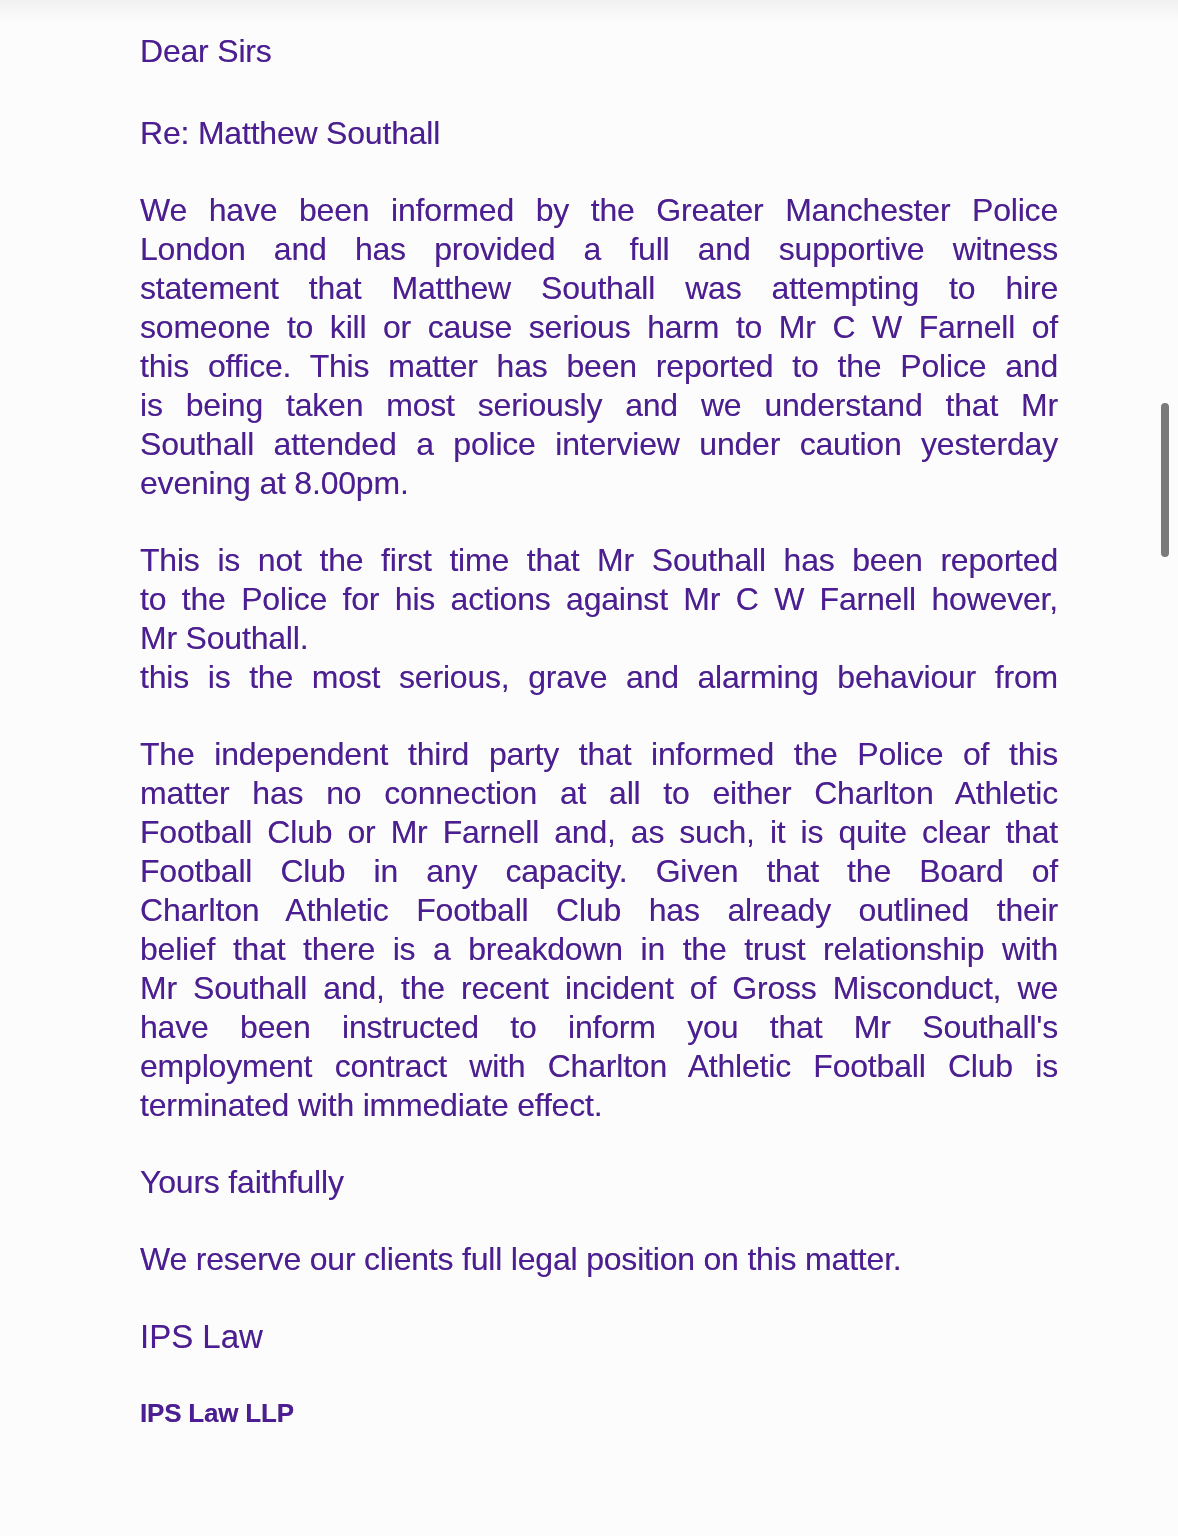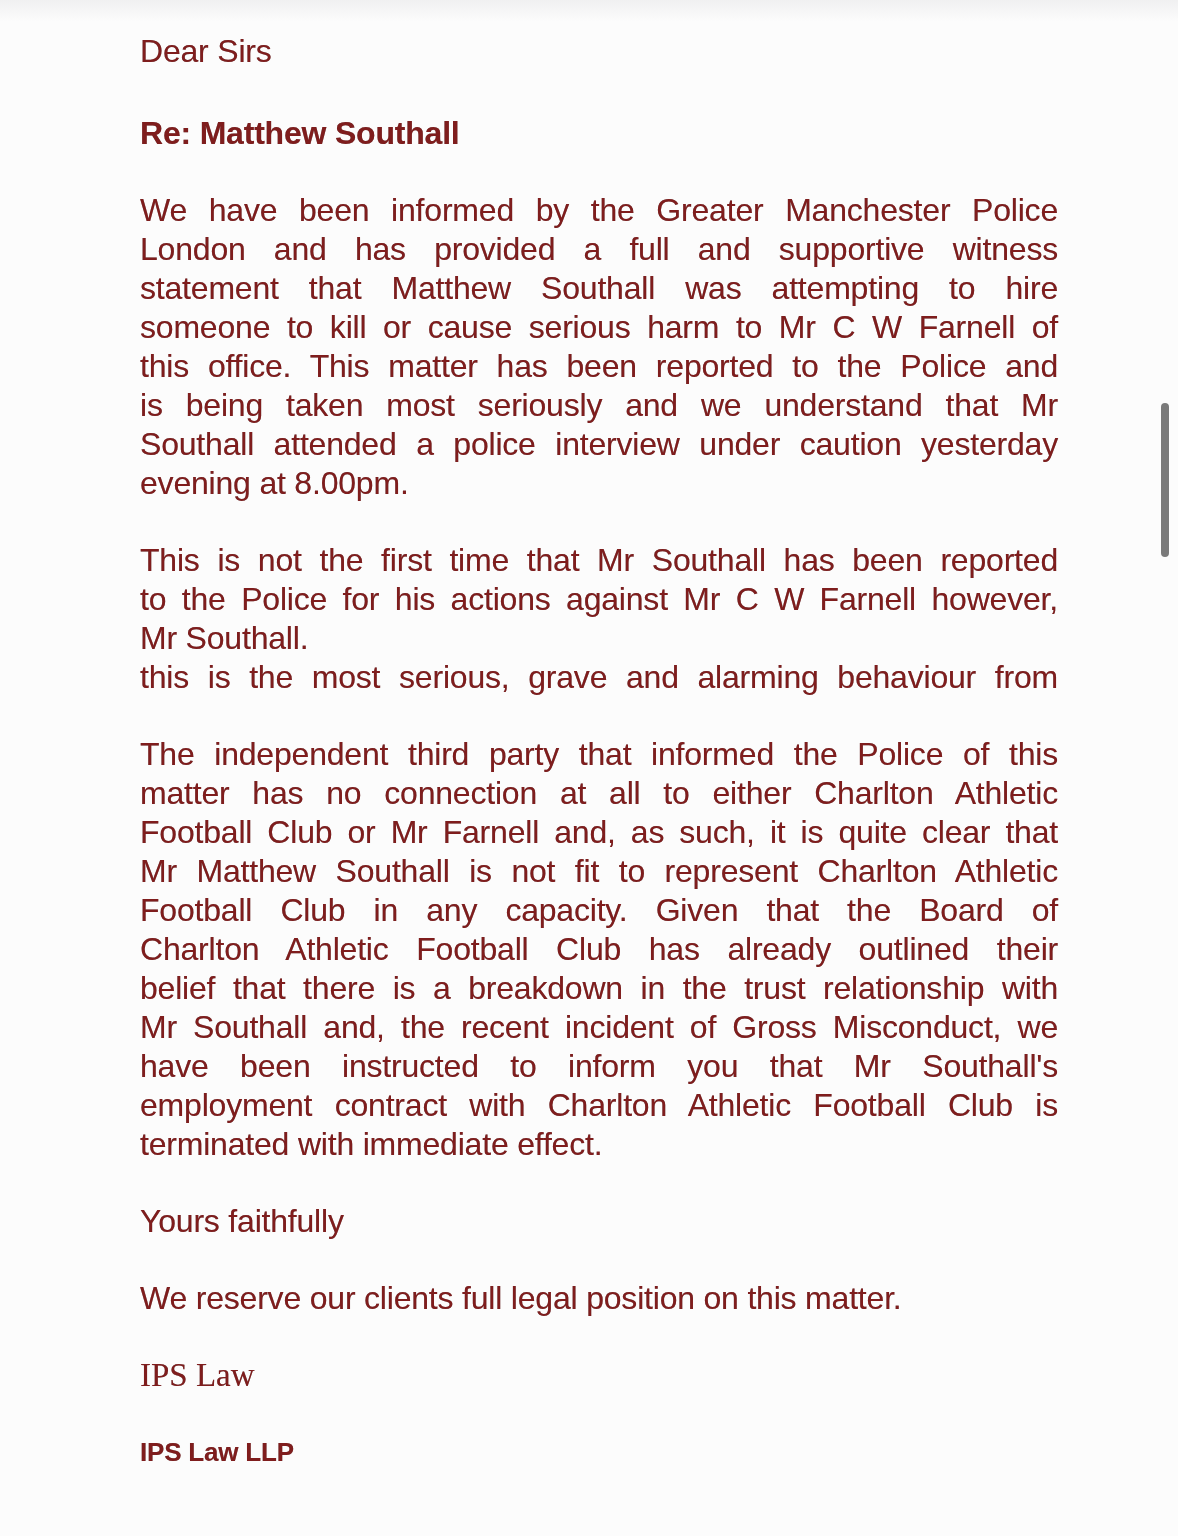--- a/index.html
+++ b/index.html
@@ -29,41 +29,41 @@
     font-size: 32px;
     line-height: 39px;
     letter-spacing: -0.2px;
     text-align: left;
   }
   
   .jfull {
     text-align: justify;
     text-align-last: justify;
   }
-  .subject .line { font-weight: bold; margin-top: 43px; }
+  .subject .line { font-weight: normal; margin-top: 43px; }
   .serif .line {
-    font-family: Liberation Serif, serif;
+    font-family: Liberation Sans, sans-serif;
     font-size: 33px;
     letter-spacing: 0;
   }
   .bold .line { font-weight: bold; font-size: 26px; }
   .scroll-thumb {
     position: absolute;
     left: 1161px; top: 403px;
     width: 8px; height: 154px;
     border-radius: 4px;
     background: #7a7a7a;
   }
 </style>
 </head>
 <body style="background: rgb(252, 252, 252);">
 
 <div class="scan-top"></div>
 
-<div class="letter" id="letter-body" style="color: #7f1d1d;">
+<div class="letter" id="letter-body" style="color: #4c1d95;">
     <div class="block body">
       <div class="line">Dear Sirs</div>
     </div>
     <div class="block subject">
       <div class="line">Re: Matthew Southall</div>
     </div>
     <div class="block body">
       <div class="line jfull">We have been informed by the Greater Manchester Police</div>
       <div class="line jfull">London and has provided a full and supportive witness</div>
       <div class="line jfull">statement that Matthew Southall was attempting to hire</div>
@@ -76,21 +76,20 @@
     <div class="block body">
       <div class="line jfull">This is not the first time that Mr Southall has been reported</div>
       <div class="line jfull">to the Police for his actions against Mr C W Farnell however,</div>
       <div class="line">Mr Southall.</div>
       <div class="line jfull">this is the most serious, grave and alarming behaviour from</div>
     </div>
     <div class="block body">
       <div class="line jfull">The independent third party that informed the Police of this</div>
       <div class="line jfull">matter has no connection at all to either Charlton Athletic</div>
       <div class="line jfull">Football Club or Mr Farnell and, as such, it is quite clear that</div>
-      <div class="line jfull">Mr Matthew Southall is not fit to represent Charlton Athletic</div>
       <div class="line jfull">Football Club in any capacity. Given that the Board of</div>
       <div class="line jfull">Charlton Athletic Football Club has already outlined their</div>
       <div class="line jfull">belief that there is a breakdown in the trust relationship with</div>
       <div class="line jfull">Mr Southall and, the recent incident of Gross Misconduct, we</div>
       <div class="line jfull">have been instructed to inform you that Mr Southall's</div>
       <div class="line jfull">employment contract with Charlton Athletic Football Club is</div>
       <div class="line">terminated with immediate effect.</div>
     </div>
     <div class="block body">
       <div class="line">Yours faithfully</div>

